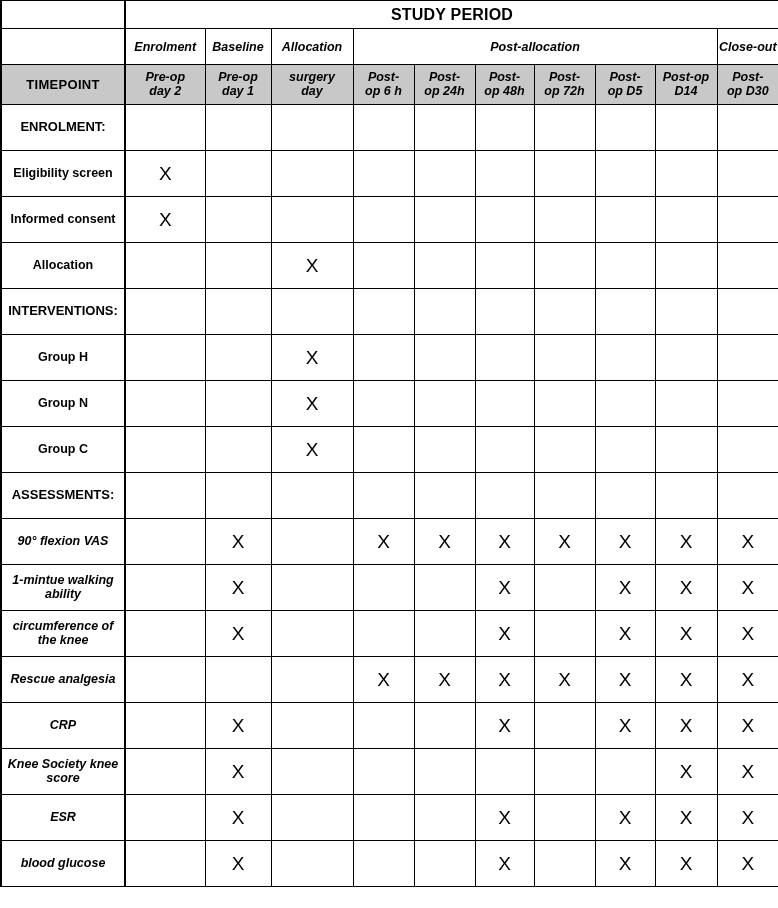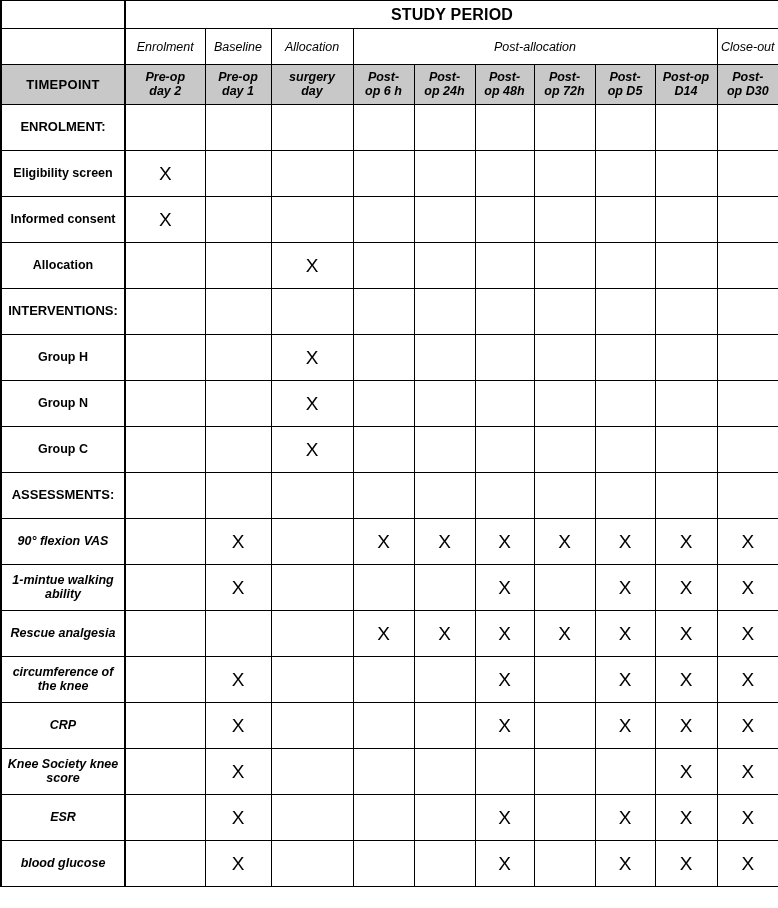--- a/index.html
+++ b/index.html
@@ -38,21 +38,21 @@
 
   
   .r-study td { height: 28px; }
   .study-title {
     font-weight: bold;
     font-size: 16px;
     letter-spacing: .2px;
   }
   .r-phase td { height: 36px; }
   .phase {
-    font-weight: normal;
+    font-weight: bold;
     font-style: italic;
     font-size: 12.5px;
   }
   .r-timepoint td { height: 40px; }
   .timepoint-head {
     background: #c8c8c8 !important;
     font-weight: bold;
     font-size: 13px;
     letter-spacing: .3px;
   }
@@ -307,41 +307,41 @@
         <td class=""></td>
         <td class=""></td>
         <td class=""></td>
         <td class=""><span class="mark">X</span></td>
         <td class=""></td>
         <td class=""><span class="mark">X</span></td>
         <td class=""><span class="mark">X</span></td>
         <td class="outer-right"><span class="mark">X</span></td>
       </tr>
       <tr>
+        <td class="row-label outer-left ital">circumference of the knee</td>
+        <td class="thickv"></td>
+        <td class=""><span class="mark">X</span></td>
+        <td class=""></td>
+        <td class=""></td>
+        <td class=""></td>
+        <td class=""><span class="mark">X</span></td>
+        <td class=""></td>
+        <td class=""><span class="mark">X</span></td>
+        <td class=""><span class="mark">X</span></td>
+        <td class="outer-right"><span class="mark">X</span></td>
+      </tr>
+      <tr>
         <td class="row-label outer-left ital">Rescue analgesia</td>
         <td class="thickv"></td>
         <td class=""></td>
         <td class=""></td>
         <td class=""><span class="mark">X</span></td>
         <td class=""><span class="mark">X</span></td>
         <td class=""><span class="mark">X</span></td>
         <td class=""><span class="mark">X</span></td>
-        <td class=""><span class="mark">X</span></td>
-        <td class=""><span class="mark">X</span></td>
-        <td class="outer-right"><span class="mark">X</span></td>
-      </tr>
-      <tr>
-        <td class="row-label outer-left ital">circumference of the knee</td>
-        <td class="thickv"></td>
-        <td class=""><span class="mark">X</span></td>
-        <td class=""></td>
-        <td class=""></td>
-        <td class=""></td>
-        <td class=""><span class="mark">X</span></td>
-        <td class=""></td>
         <td class=""><span class="mark">X</span></td>
         <td class=""><span class="mark">X</span></td>
         <td class="outer-right"><span class="mark">X</span></td>
       </tr>
       <tr>
         <td class="row-label outer-left ital">CRP</td>
         <td class="thickv"></td>
         <td class=""><span class="mark">X</span></td>
         <td class=""></td>
         <td class=""></td>

